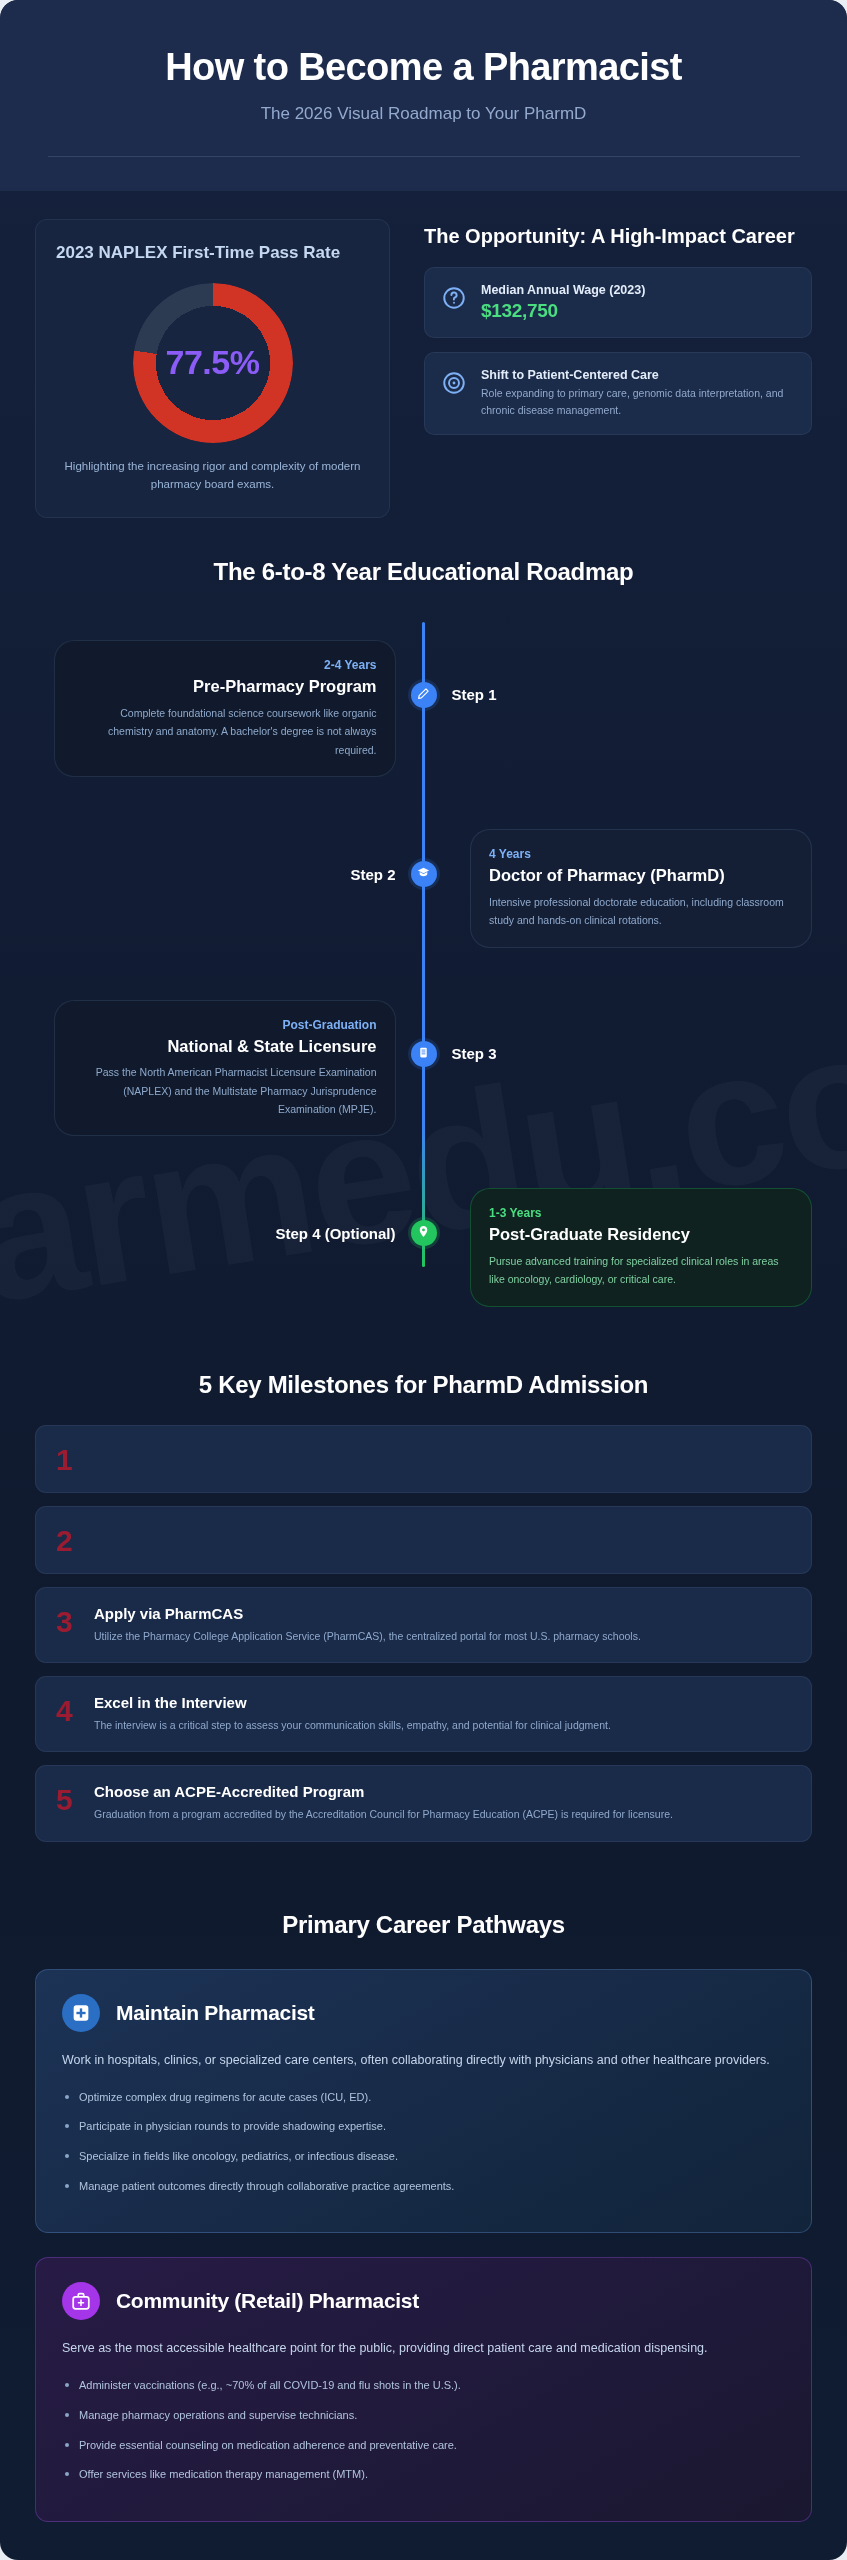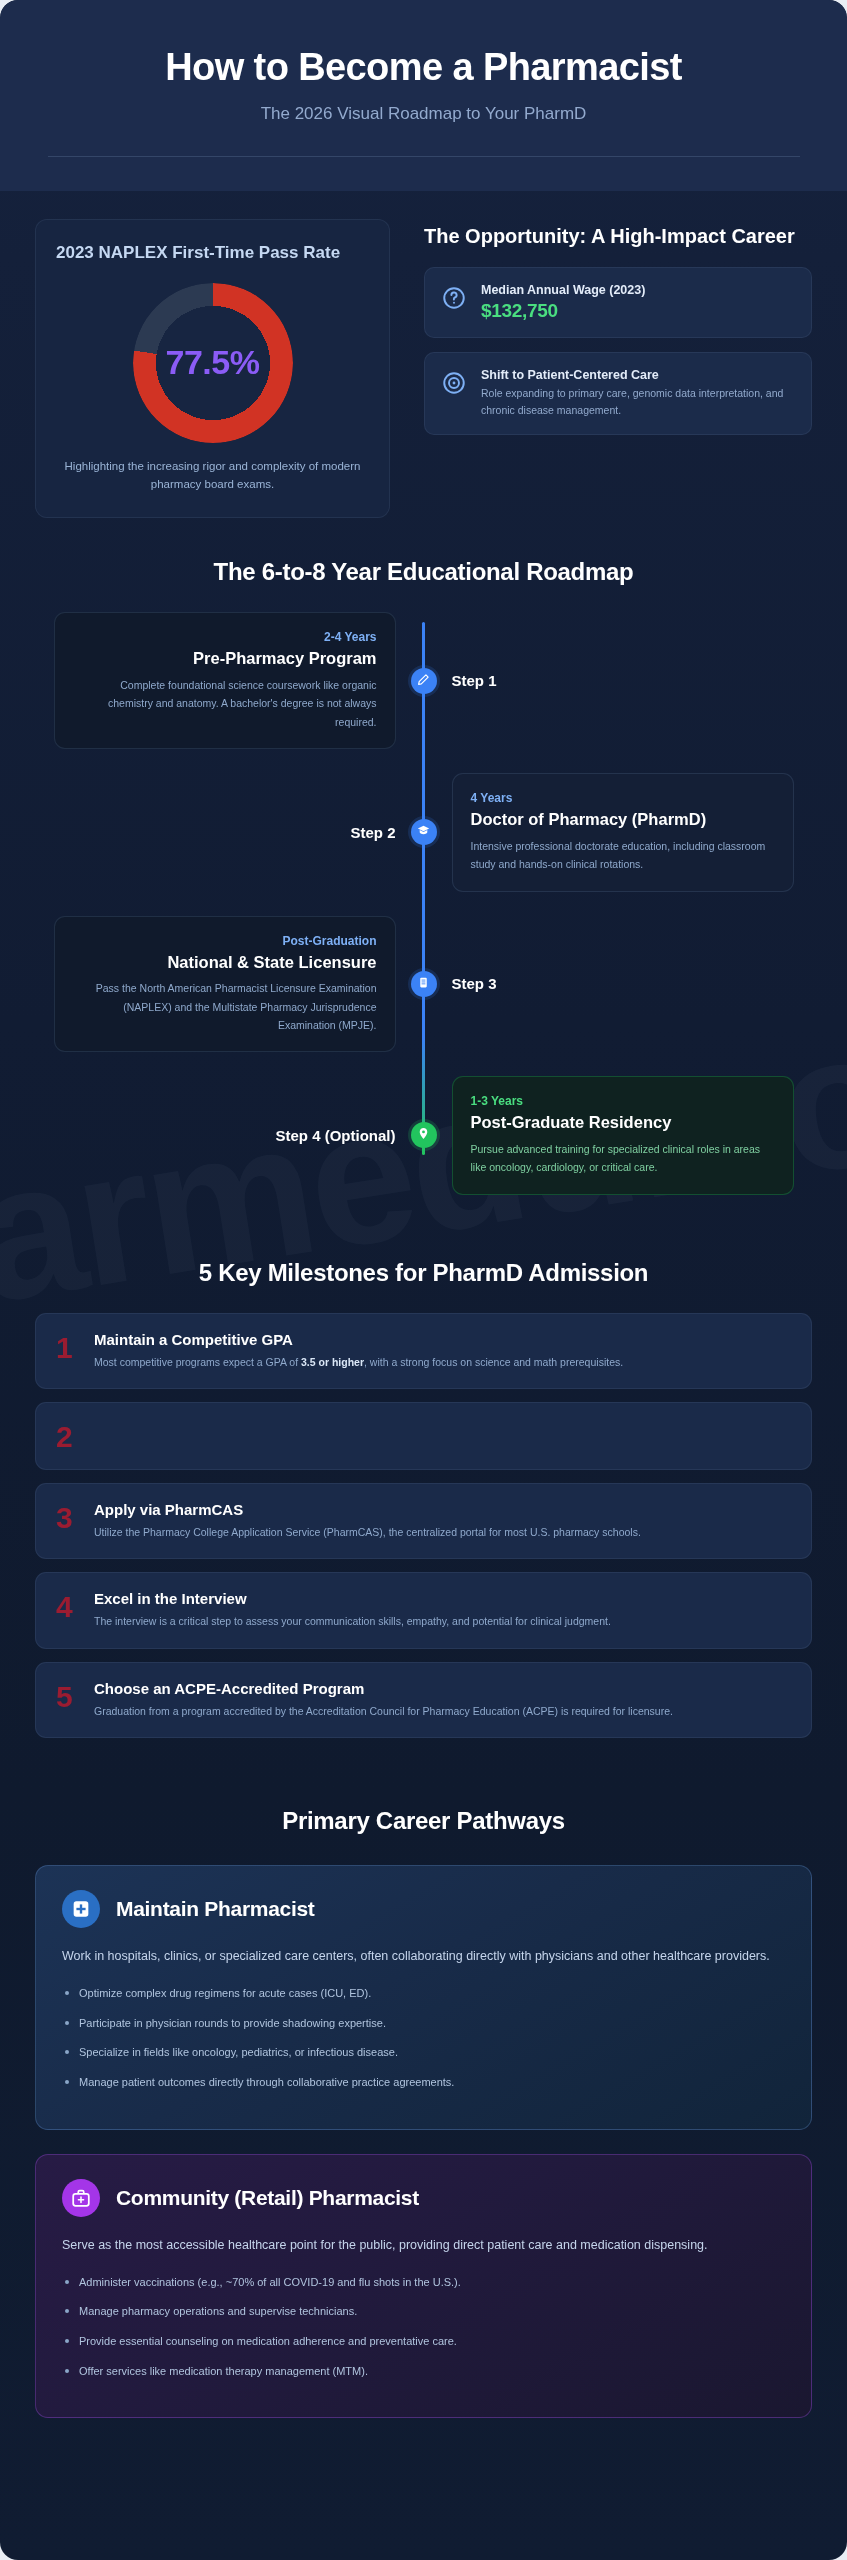--- a/index.html
+++ b/index.html
@@ -153,29 +153,30 @@
   }
   .step-row {
     position: relative;
     display: flex;
     align-items: center;
     min-height: 110px;
     margin-bottom: 12px;
   }
   .step-side { width: 50%; display: flex; }
   .step-side.left { justify-content: flex-end; padding-right: 28px; }
-  .step-side.right { justify-content: flex-start; padding-left: 28px; }
+  .step-side.right { justify-content: flex-end; padding-left: 28px; }
 
   .step-card {
     width: 100%;
     max-width: 342px;
     background: #101a2c;
     border: 1px solid rgba(130,165,215,0.15);
-    border-radius: 11px;
+    border-radius: 20px;
     padding: 17px 18px;
+    margin-top: 28px;
   }
   .step-card.right-card { background: #141f36; }
   .step-card.green-card { background: #0f2220; border-color: rgba(34,197,94,0.28); }
   .step-card .duration { font-size: 12px; font-weight: 700; color: #7eb0f5; margin-bottom: 4px; }
   .step-card.green-card .duration { color: #4ade80; }
   .step-card .title { font-size: 16.5px; font-weight: 700; color: #ffffff; line-height: 1.25; }
   .step-card .desc { font-size: 10.5px; color: #8fa9cc; line-height: 1.75; margin-top: 7px; }
   .step-card.green-card .desc { color: #7fcfa0; }
   .align-right { text-align: right; }
 
@@ -404,24 +405,20 @@
     </div>
 
     <div style="padding:52px 35px 26px 35px;">
       <div class="section-title">5 Key Milestones for PharmD Admission</div>
     </div>
 
     <div class="milestones">
 
       <div class="milestone">
         <div class="m-num">1</div>
-        <div>
-          <div class="m-title">Maintain a Competitive GPA</div>
-          <div class="m-desc"><span>Most competitive programs expect a GPA of </span><b>3.5 or higher</b><span>, with a strong focus on science and math prerequisites.</span></div>
-        </div>
       </div>
 
       <div class="milestone">
         <div class="m-num">2</div>
       </div>
 
       <div class="milestone">
         <div class="m-num">3</div>
         <div>
           <div class="m-title">Apply via PharmCAS</div>

